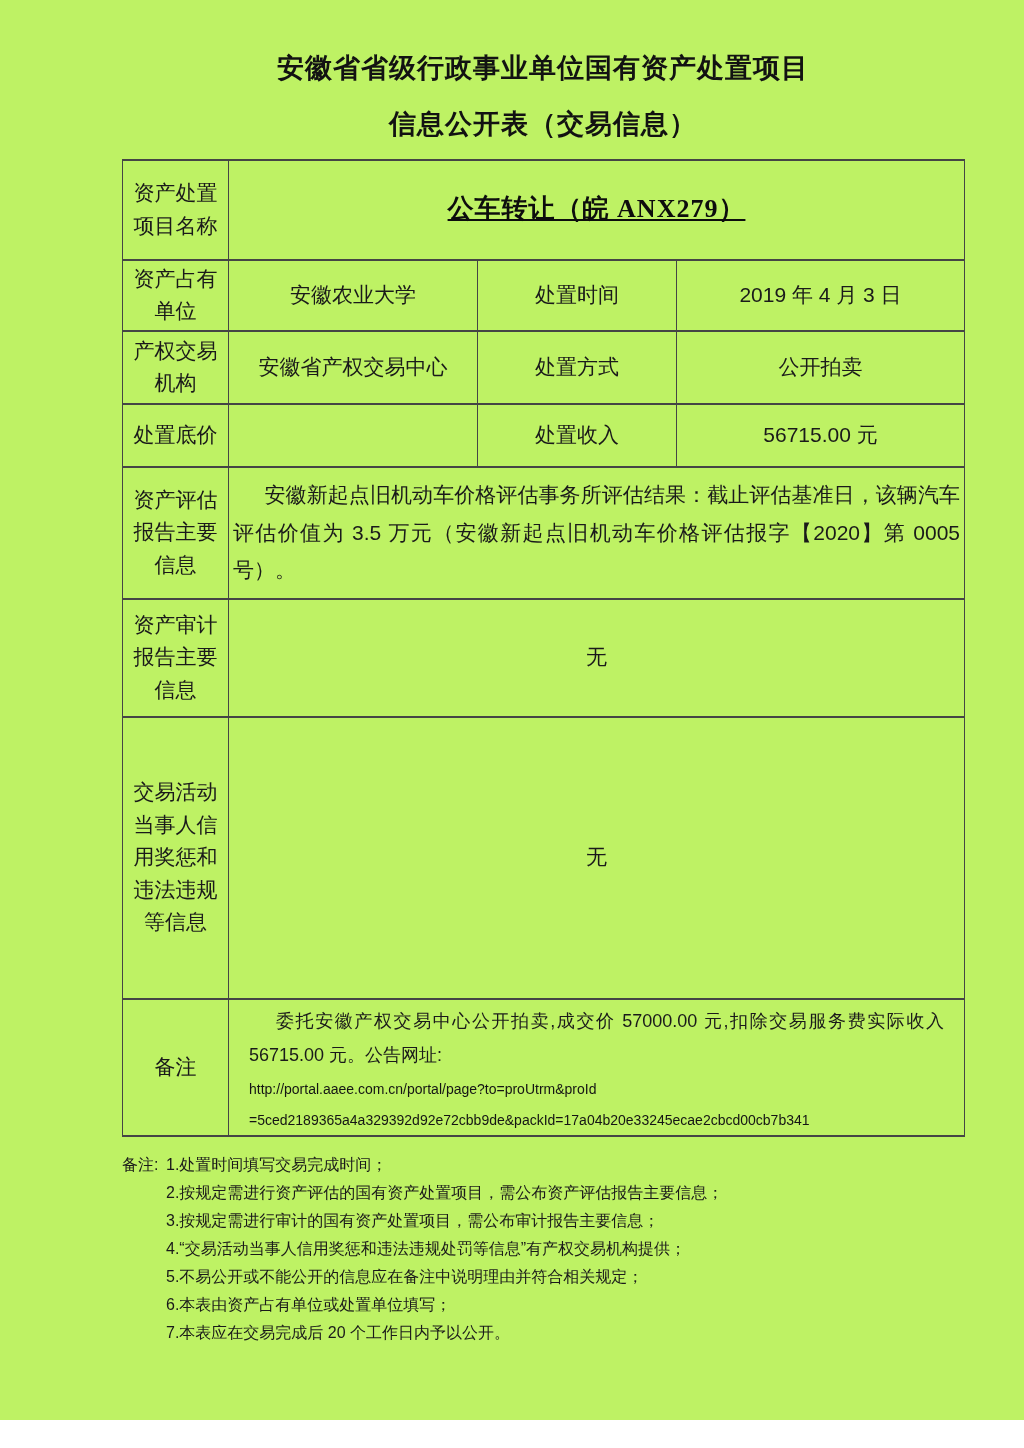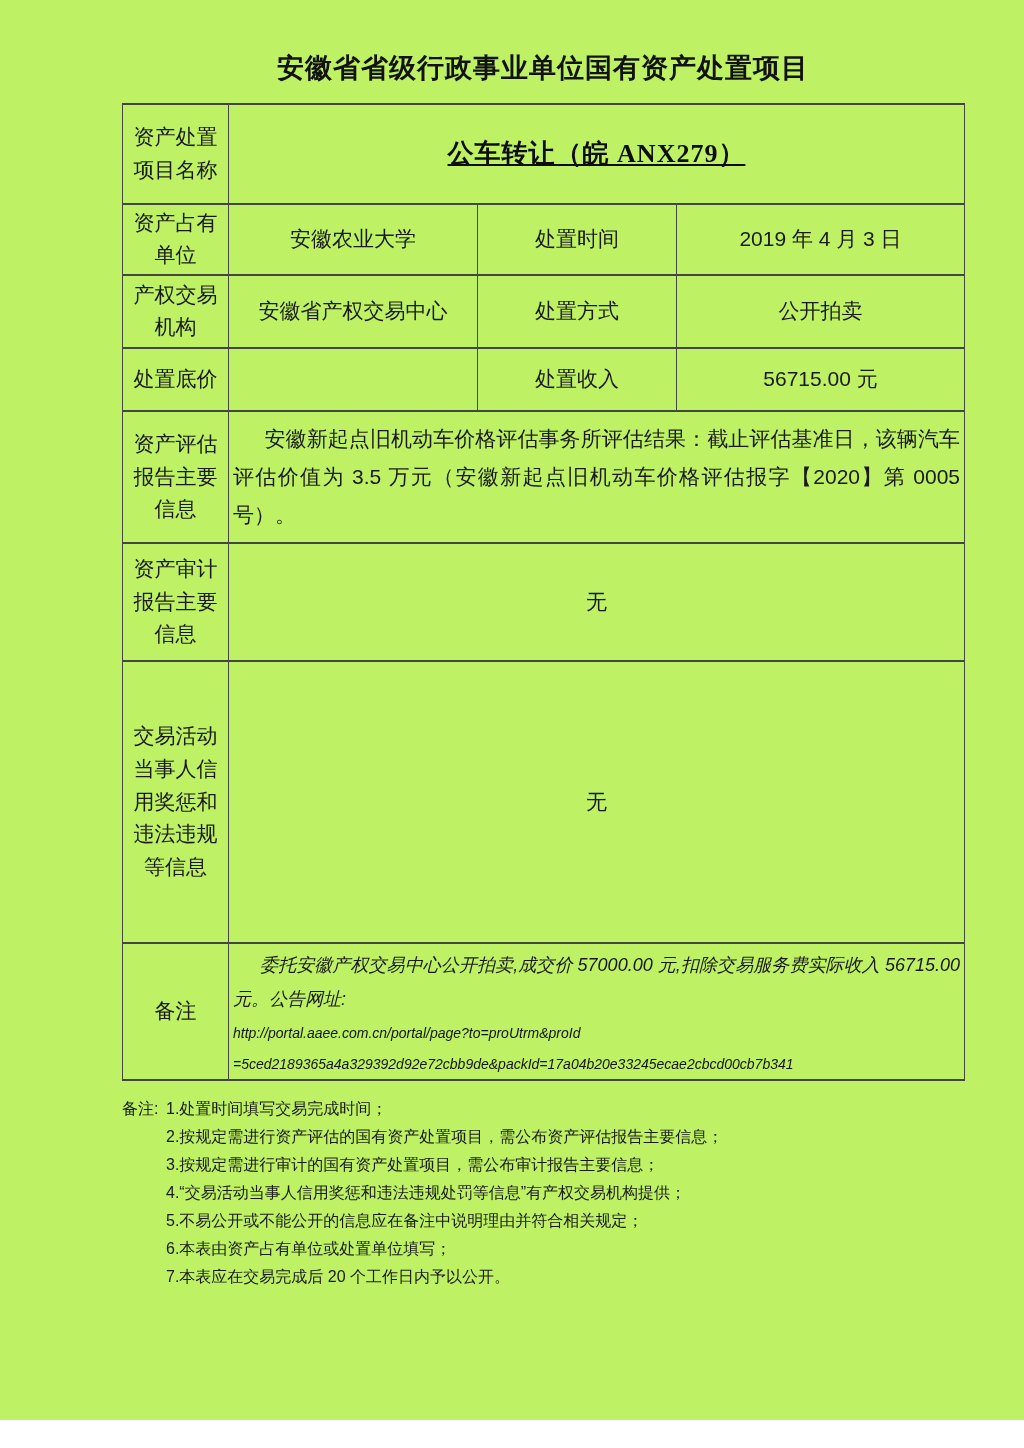--- a/index.html
+++ b/index.html
@@ -67,22 +67,21 @@
   }
   td.eval-cell { padding: 8px 4px; }
   .eval-text {
     text-align: justify;
     text-indent: 1.5em;
     font-size: 21px;
     line-height: 1.8;
   }
   td.remark-cell {
     text-align: left;
-    padding: 4px 4px;
-    font-style: italic;
+    padding: 4px 20px;
   }
   .remark-para {
     margin: 0;
     font-size: 18px;
     line-height: 1.9;
     text-indent: 1.5em;
     text-align: justify;
   }
   .remark-url {
     font-size: 14px;
@@ -103,20 +102,21 @@
   .fn-first { text-indent: -44px; }
   .fn-prefix { display: inline-block; width: 44px; text-indent: 0; }
 </style>
 </head>
 <body>
 
 <div class="page">
   <div class="content">
 
     <div class="doc-title line1">安徽省省级行政事业单位国有资产处置项目</div>
+    <div class="doc-title line2">信息公开表（交易信息）</div>
 
     <table class="disclosure">
       <colgroup>
         <col style="width:106px">
         <col style="width:249px">
         <col style="width:199px">
         <col style="width:288px">
       </colgroup>
 
       <tbody>

